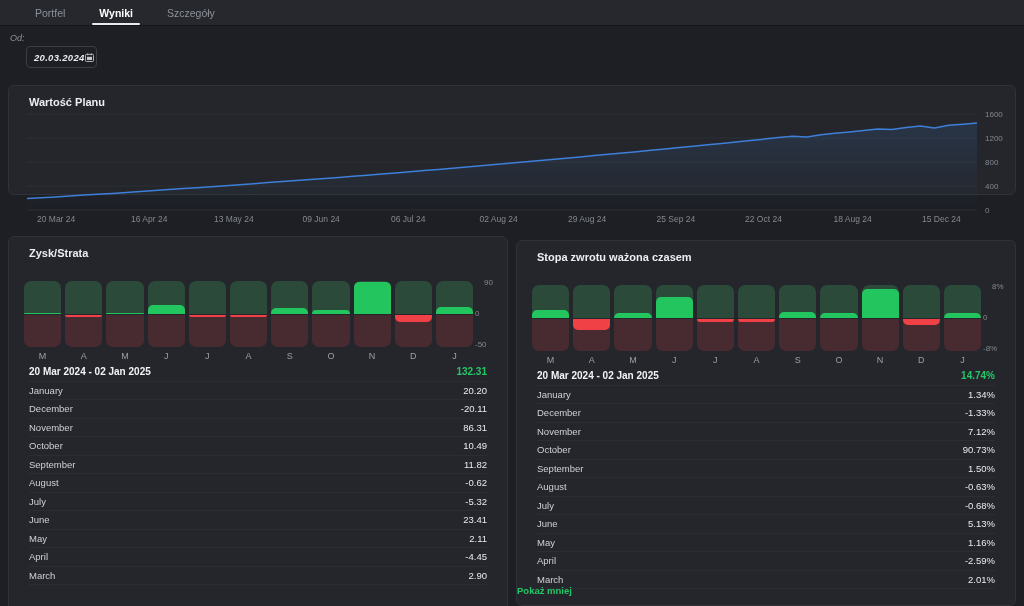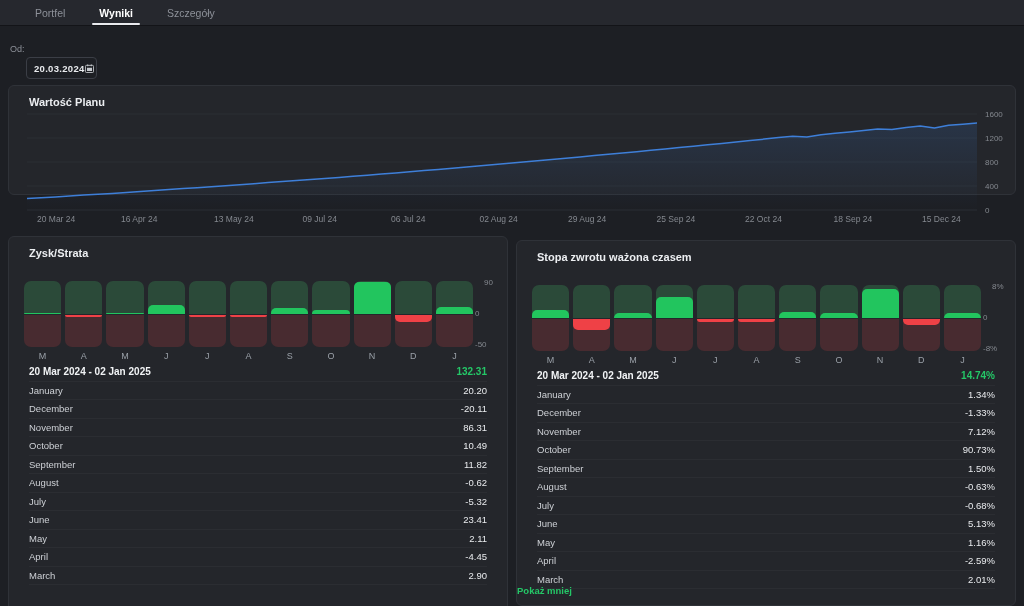--- a/index.html
+++ b/index.html
@@ -18,21 +18,21 @@
   .tab{
     padding:0 17px;font-size:10.5px;color:#8d9199;display:flex;align-items:center;
     position:relative;cursor:pointer;white-space:nowrap;
   }
   .tab.active{color:#ffffff;font-weight:bold;}
   .tab.active::after{
     content:"";position:absolute;left:10px;right:10px;bottom:0;height:2px;
     background:#e9eaee;border-radius:1px;
   }
   
-  .filters{position:absolute;left:10px;top:44px;display:flex;gap:0;}
+  .filters{position:absolute;left:10px;top:33px;display:flex;gap:0;font-style:italic;}
   .filter-label{font-size:9px;color:#8d9199;margin-bottom:3px;}
   .date-input{
     display:flex;align-items:center;justify-content:space-between;
     height:20px;border:1px solid #3b3e46;border-radius:4px;padding:0 7px;
     background:transparent;cursor:pointer;margin-left:16px;
   }
   .date-input.w1{width:55px;}
   .date-input.w2{width:59px;}
   .date-value{font-size:9.5px;font-weight:bold;color:#e9ebee;letter-spacing:.3px;}
   .cal{display:flex;align-items:center;}
@@ -119,29 +119,29 @@
         <line x1="0" y1="98.0" x2="950" y2="98.0" stroke="#2b2e35" stroke-width="1"></line>
       <path d="M0,86.6 L0.0,86.6 L14.2,85.7 L28.4,84.9 L42.5,84.0 L56.7,83.1 L70.9,82.2 L85.1,81.4 L99.3,80.4 L113.4,79.5 L127.6,78.6 L141.8,77.6 L156.0,76.6 L170.1,75.7 L184.3,74.7 L198.5,73.7 L212.7,72.7 L226.9,71.7 L241.0,70.6 L255.2,69.6 L269.4,68.6 L283.6,67.5 L297.8,66.4 L311.9,65.4 L326.1,64.3 L340.3,63.2 L354.5,62.0 L368.7,60.9 L382.8,59.7 L397.0,58.5 L411.2,57.4 L425.4,56.2 L439.6,55.0 L453.7,53.8 L467.9,52.6 L482.1,51.3 L496.3,50.1 L510.4,48.8 L524.6,47.5 L538.8,46.3 L553.0,45.0 L567.2,43.6 L581.3,42.3 L595.5,41.1 L609.7,39.7 L623.9,38.3 L638.1,36.9 L652.2,35.5 L666.4,34.2 L680.6,32.8 L694.8,31.4 L709.0,30.0 L723.1,28.6 L737.3,27.1 L751.5,25.6 L765.7,24.2 L779.9,25.0 L794.0,22.8 L808.2,21.3 L822.4,19.9 L836.6,18.4 L850.7,16.9 L864.9,17.6 L879.1,15.4 L893.3,14.0 L907.5,16.0 L921.6,13.3 L935.8,12.2 L950.0,11.1 L950,98 L0,98 Z" fill="url(#ag)"></path>
       <polyline points="0.0,86.6 14.2,85.7 28.4,84.9 42.5,84.0 56.7,83.1 70.9,82.2 85.1,81.4 99.3,80.4 113.4,79.5 127.6,78.6 141.8,77.6 156.0,76.6 170.1,75.7 184.3,74.7 198.5,73.7 212.7,72.7 226.9,71.7 241.0,70.6 255.2,69.6 269.4,68.6 283.6,67.5 297.8,66.4 311.9,65.4 326.1,64.3 340.3,63.2 354.5,62.0 368.7,60.9 382.8,59.7 397.0,58.5 411.2,57.4 425.4,56.2 439.6,55.0 453.7,53.8 467.9,52.6 482.1,51.3 496.3,50.1 510.4,48.8 524.6,47.5 538.8,46.3 553.0,45.0 567.2,43.6 581.3,42.3 595.5,41.1 609.7,39.7 623.9,38.3 638.1,36.9 652.2,35.5 666.4,34.2 680.6,32.8 694.8,31.4 709.0,30.0 723.1,28.6 737.3,27.1 751.5,25.6 765.7,24.2 779.9,25.0 794.0,22.8 808.2,21.3 822.4,19.9 836.6,18.4 850.7,16.9 864.9,17.6 879.1,15.4 893.3,14.0 907.5,16.0 921.6,13.3 935.8,12.2 950.0,11.1" fill="none" stroke="#3e7fd9" stroke-width="1.5" stroke-linejoin="round" stroke-linecap="round"></polyline>
     </svg></div>
 <span class="y-label" style="top: 24px;">1600</span>
     <span class="y-label" style="top: 48px;">1200</span>
     <span class="y-label" style="top: 72px;">800</span>
     <span class="y-label" style="top: 96px;">400</span>
     <span class="y-label" style="top: 120px;">0</span>
     <span class="x-label" style="left: 28px;">20 Mar 24</span>
-    <span class="x-label" style="left: 112px;">16 Apr 24</span>
+    <span class="x-label" style="left: 122px;">16 Apr 24</span>
     <span class="x-label" style="left: 205px;">13 May 24</span>
-    <span class="x-label" style="left: 293.5px;">09 Jul 24</span>
+    <span class="x-label" style="left: 293.5px;">09 Jun 24</span>
     <span class="x-label" style="left: 382px;">06 Jul 24</span>
     <span class="x-label" style="left: 470.5px;">02 Aug 24</span>
     <span class="x-label" style="left: 559px;">29 Aug 24</span>
     <span class="x-label" style="left: 647.5px;">25 Sep 24</span>
     <span class="x-label" style="left: 736px;">22 Oct 24</span>
-    <span class="x-label" style="left: 824.5px;">18 Sep 24</span>
+    <span class="x-label" style="left: 824.5px;">18 Aug 24</span>
     <span class="x-label" style="left: 913px;">15 Dec 24</span>
   </div>
 
 <div class="panel" id="panel-profit">
   <div class="panel-title">Zysk/Strata</div>
   <div class="bars-wrap" id="profit-bars">
       <div class="bar-col">
         <div class="bar-top">
           <div class="val-pos" style="height: 1.5px;"></div>
         </div>

